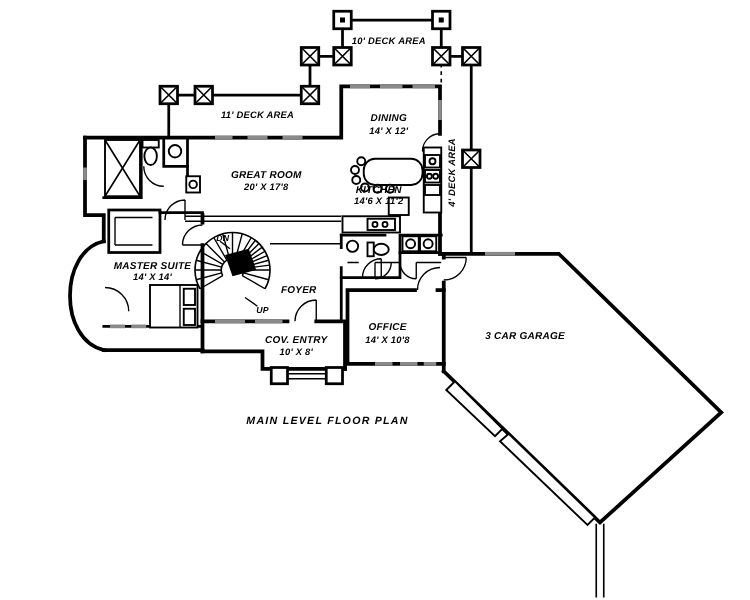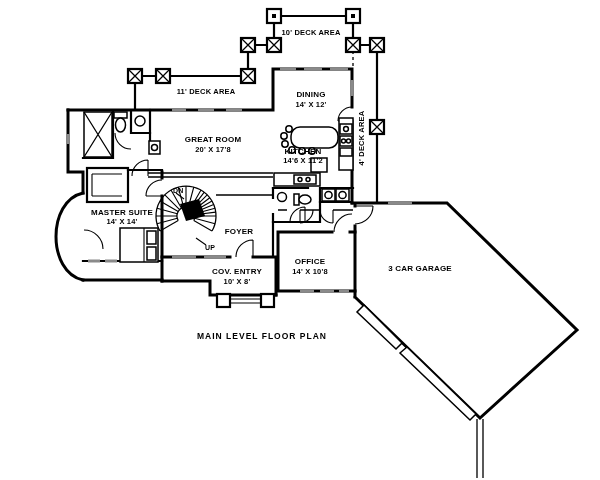--- a/index.html
+++ b/index.html
@@ -1,16 +1,16 @@
 <!DOCTYPE html>
 <html><head>
 <meta charset="utf-8">
 <style>
   html,body{margin:0;padding:0;background:#ffffff;}
-  .sheet{width:600px;height:480px;background:#fff;position:relative;overflow:hidden;}
+  .sheet{width:600px;height:480px;background:#fff;position:relative;overflow:hidden;font-style:italic;}
   svg{display:block;}
   text{font-family:"Liberation Sans",sans-serif;font-weight:bold;fill:#000;letter-spacing:.2px;}
   .room-name{font-size:8px;}
   .room-dims{font-size:7.5px;}
   .deck-label{font-size:7.5px;}
   .stair-label{font-size:7px;}
   .plan-title{font-size:8.5px;letter-spacing:1px;}
   .wall-ext{stroke:#000;stroke-width:3;fill:none;stroke-linecap:square;}
   .wall-int{stroke:#000;stroke-width:2.2;fill:none;stroke-linecap:square;}
   .thin{stroke:#000;stroke-width:1.3;fill:none;}

